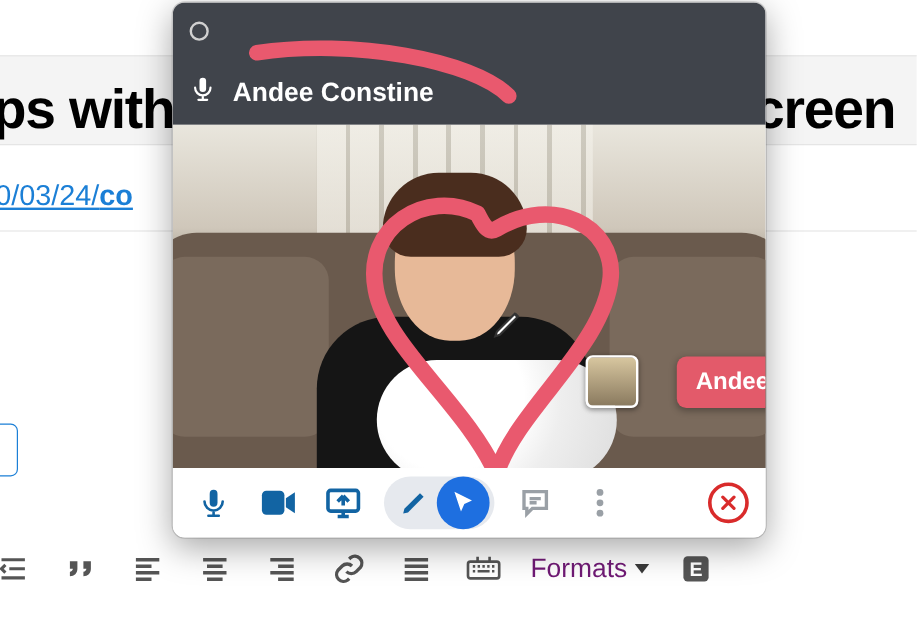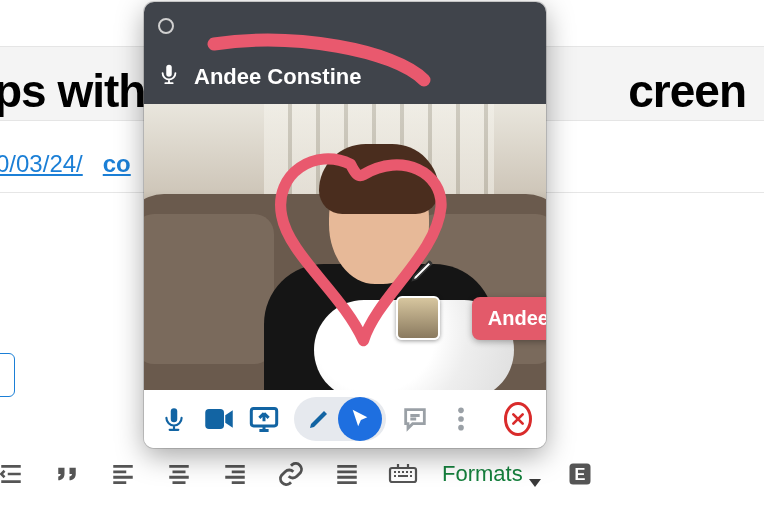--- a/index.html
+++ b/index.html
@@ -39,21 +39,21 @@
   .title-left { left: -6px; }
   .title-right { right: 18px; margin-left: 37px; }
   .link-frag {
     position: absolute;
     top: 150px;
     left: -4px;
     font-size: 24px;
     color: #1b7fd6;
     text-decoration: underline;
   }
-  .link-bold { font-weight: 700; margin-left: 20px; }
+  .link-bold { font-weight: 700; }
   .it-btn {
     position: absolute;
     left: -26px;
     top: 353px;
     padding: 8px 14px;
     border: 1px solid #1b7fd6;
     border-radius: 6px;
     color: #1b7fd6;
     font-size: 22px;
     background: #fff;
@@ -67,36 +67,36 @@
     align-items: center;
     gap: 22px;
     color: #555;
   }
   .editor-toolbar .tb-icon {
     width: 34px; height: 34px;
     display: flex; align-items: center; justify-content: center;
   }
   .editor-toolbar .formats {
     font-size: 22px;
-    color: #15803d;
-    display: flex; align-items: flex-end; gap: 6px;
+    color: #701a75;
+    display: flex; align-items: center; gap: 6px;
   }
   .tri {
     width: 0; height: 0;
     border-left: 6px solid transparent;
     border-right: 6px solid transparent;
     border-top: 8px solid #3a3a3a;
   }
 
   
   .card {
     position: absolute;
     left: 144px;
     top: 2px;
-    width: 402px;
+    width: 494px;
     border-radius: 10px;
     background: #fff;
     box-shadow: 0 8px 28px rgba(0,0,0,.35), 0 0 0 1px rgba(0,0,0,.15);
     overflow: hidden;
   }
   .card-head {
     background: #40444b;
     height: 48px;
     display: flex; align-items: center;
     padding: 0 14px;

